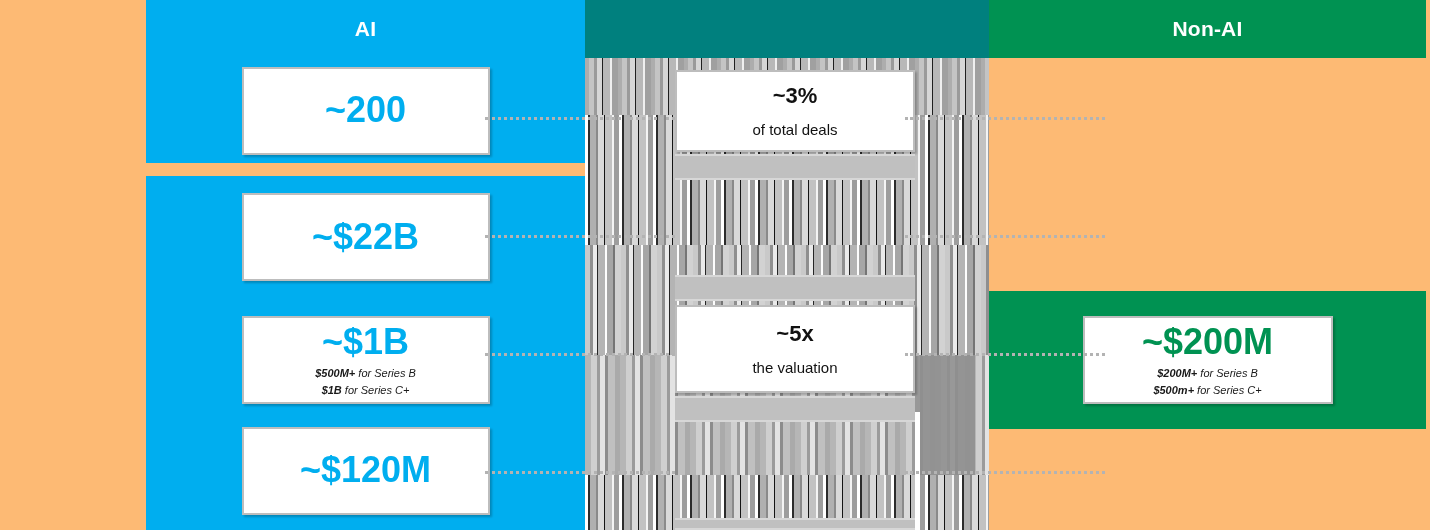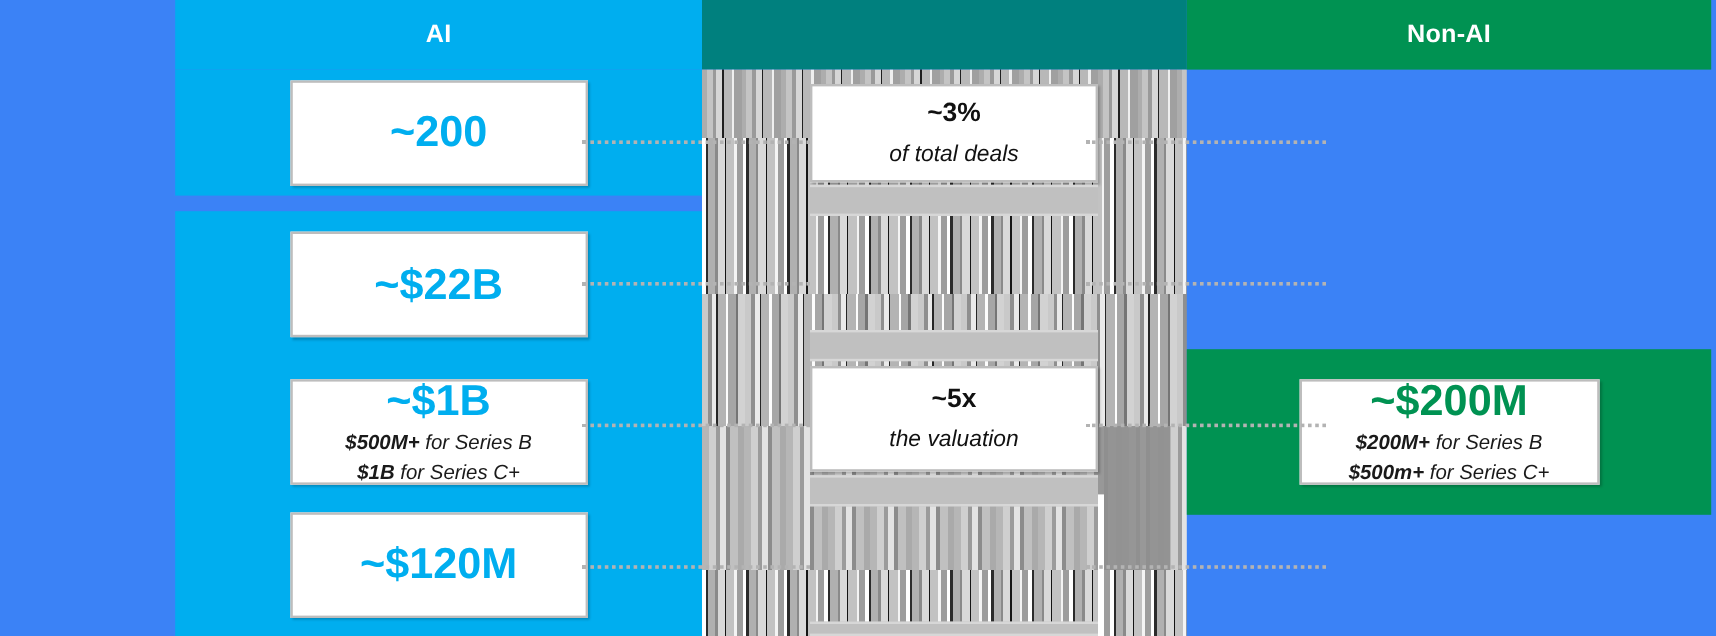--- a/index.html
+++ b/index.html
@@ -5,21 +5,21 @@
   * { box-sizing: border-box; margin: 0; padding: 0; }
   html, body {
     width: 1430px; height: 530px;
     background: #000000;
     font-family: "Liberation Sans", sans-serif;
     overflow: hidden;
   }
   #stage {
     position: relative;
     width: 1430px; height: 530px;
-    background: #3b82f6;
+    background: #fdba74;
   }
 
   
   .col {
     position: absolute;
     top: 0;
     height: 530px;
   }
   #col-ai     { left: 146px; width: 439px; }
   #col-mid    { left: 585px; width: 404px; }
@@ -77,21 +77,21 @@
   .card-main {
     font-size: 36px;
     font-weight: bold;
     line-height: 1.12;
     white-space: nowrap;
   }
   #col-ai    .card-main { color: #00AEEF; }
   #col-nonai .card-main { color: #009252; }
 
   .card-sub {
-    font-size: 17px;
+    font-size: 11px;
     font-style: italic;
     color: #1a1a1a;
     line-height: 1.32;
     white-space: nowrap;
     margin-top: 3px;
   }
   .card-sub b { font-weight: bold; }
   .stripe-band {
     position: absolute; left: 0; width: 404px;
   }
@@ -142,21 +142,21 @@
     box-shadow: 2px 2px 2px rgba(0,0,0,.22);
     display: flex; flex-direction: column;
     align-items: center; justify-content: center;
     text-align: center;
   }
   .mid-main {
     font-size: 22px; font-weight: bold; color: #111111;
     line-height: 1.15;
   }
   .mid-sub {
-    font-size: 19px; font-style: italic; color: #111111;
+    font-size: 15px; color: #111111;
     line-height: 1.2; margin-top: 12px;
   }
 
   
   .dots {
     position: absolute;
     height: 0;
     border-top: 3px dotted #b3b3b3;
   }
 

